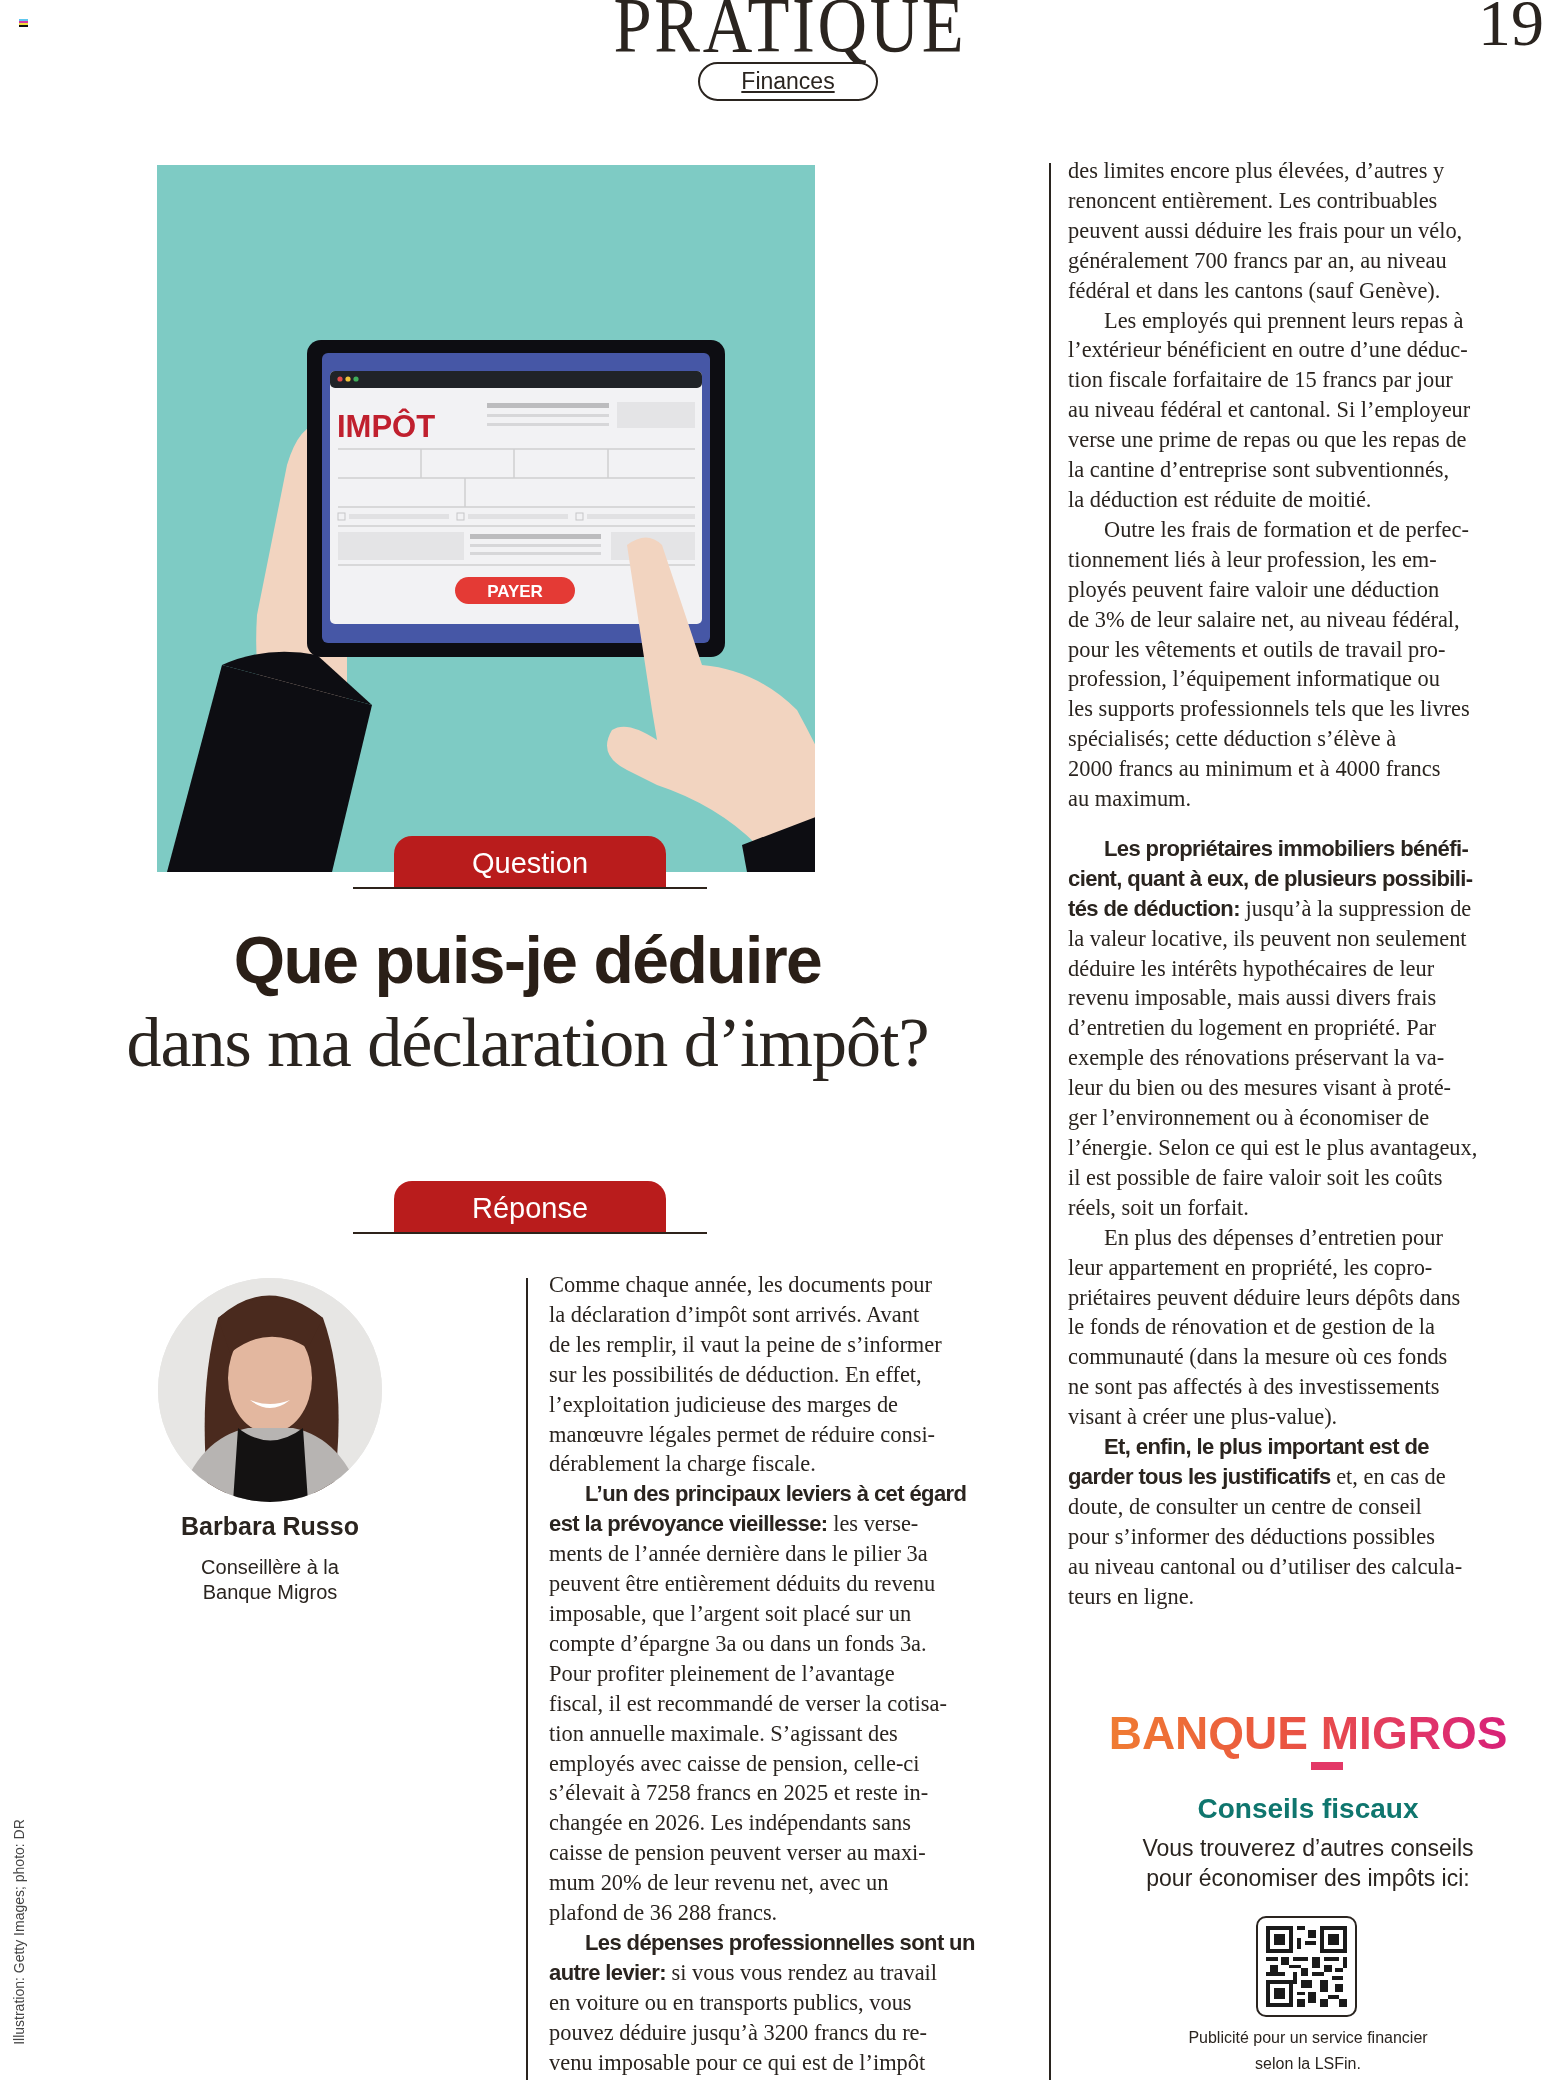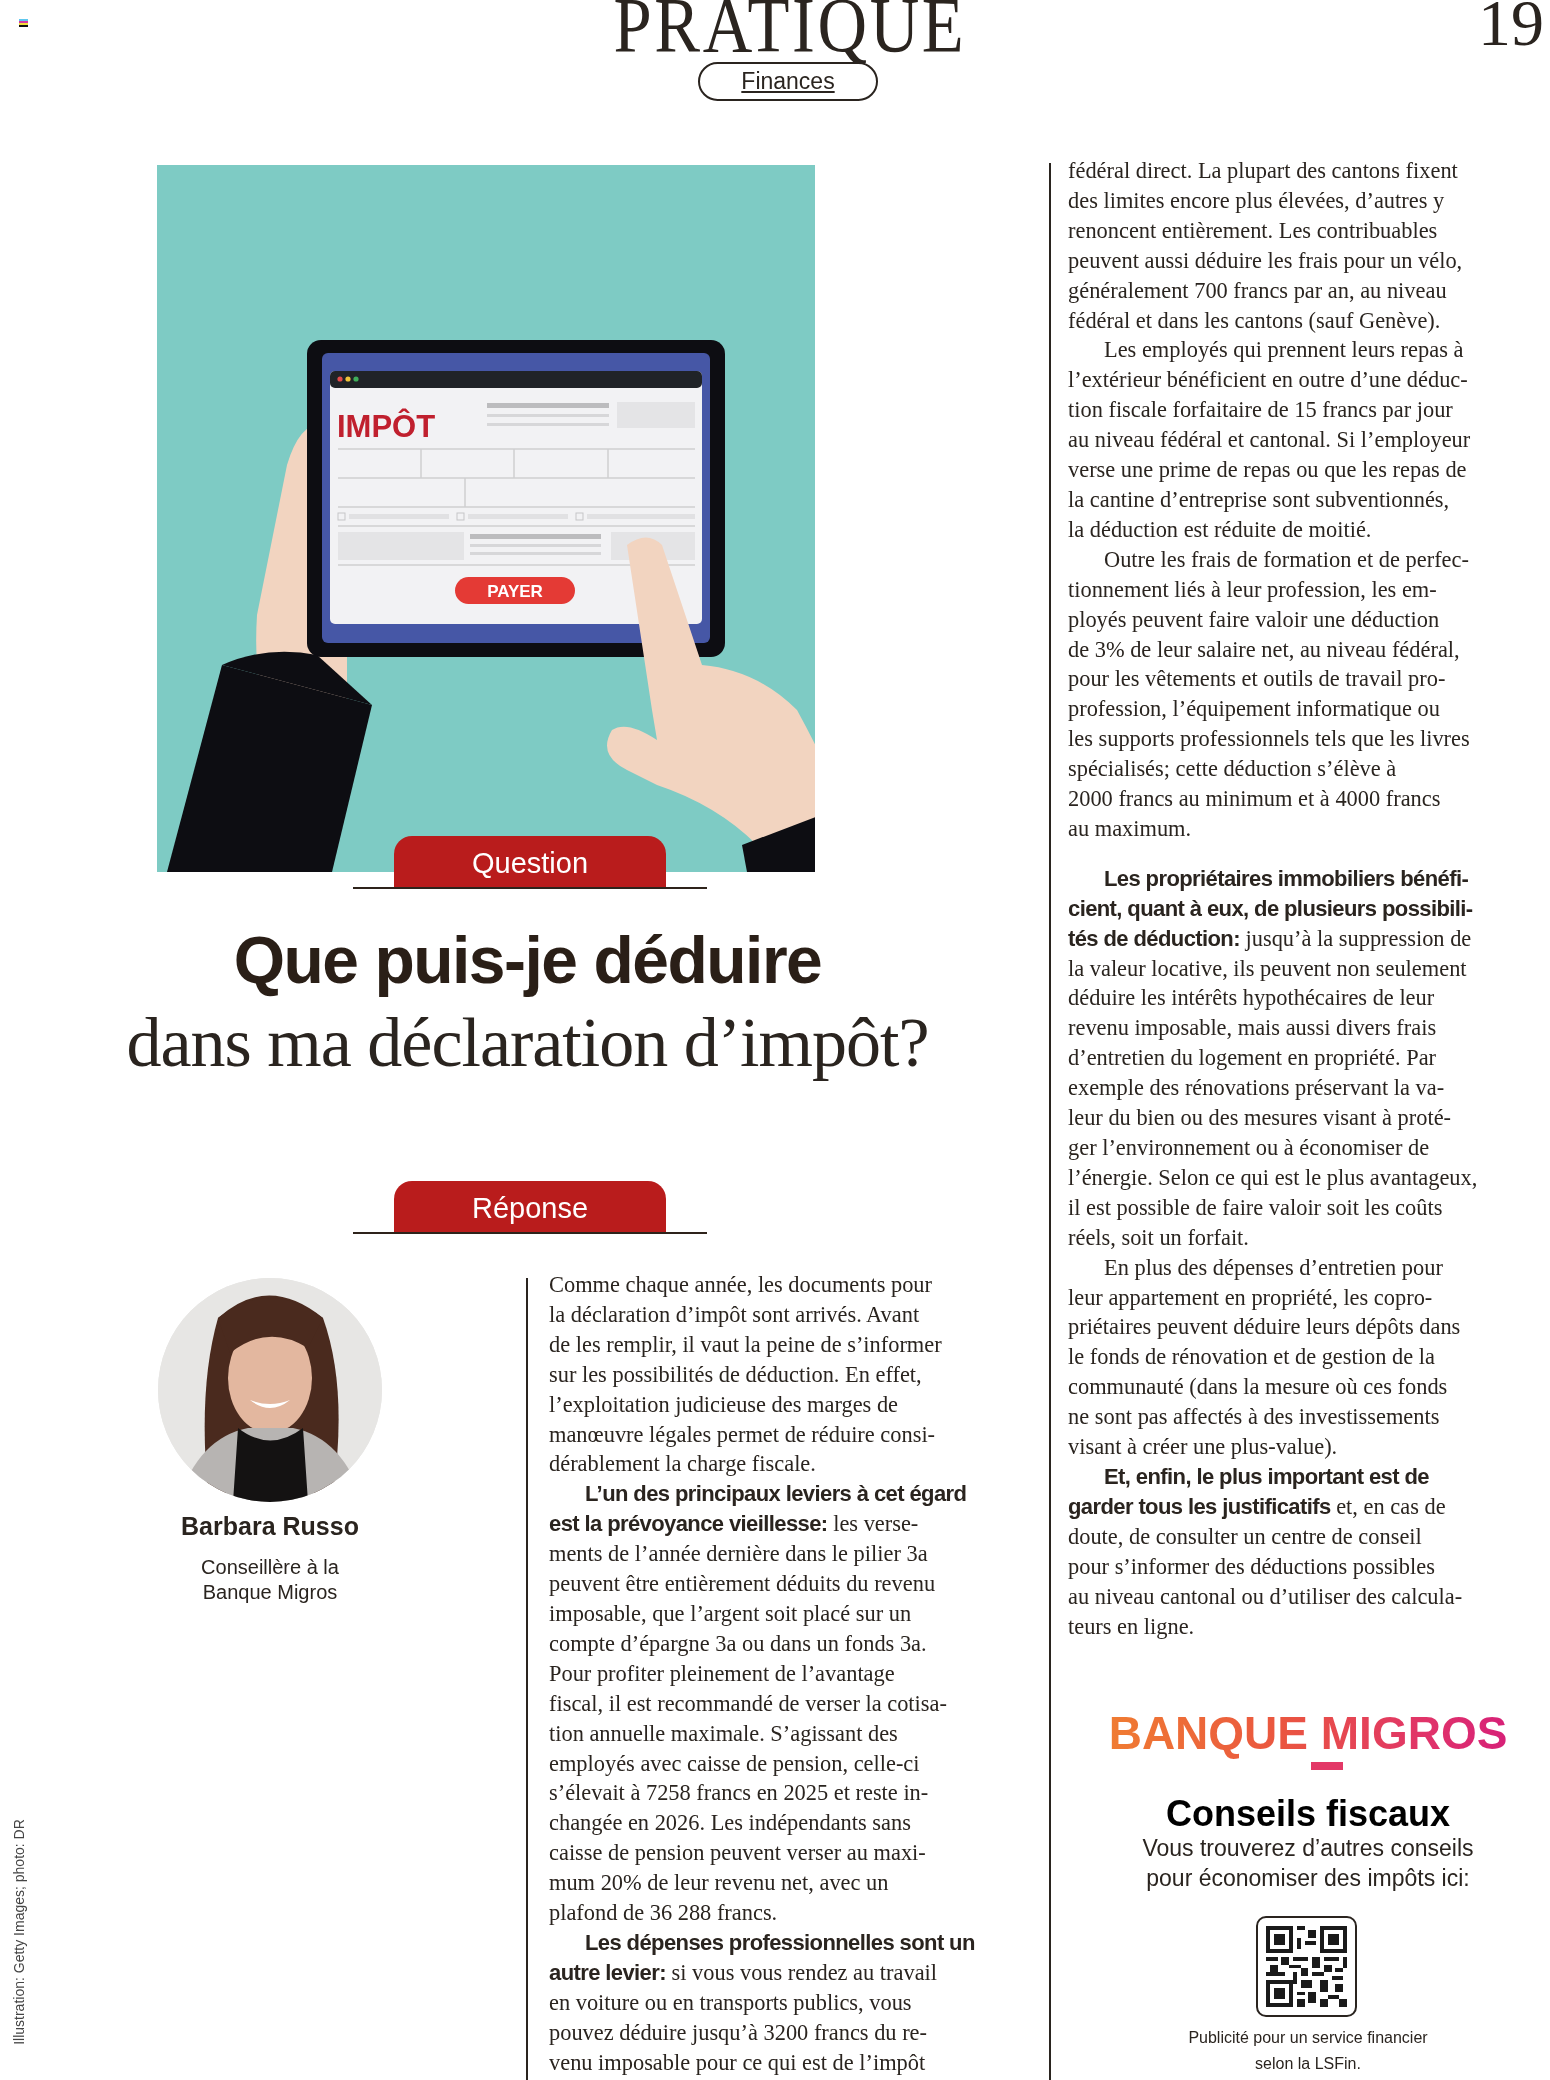--- a/index.html
+++ b/index.html
@@ -39,21 +39,21 @@
   .col { font-size:22.4px; line-height:29.9px; color:#2a241f; }
   .col p { margin:0; text-align:left; }
   .col b { font-family:"Liberation Sans", "DejaVu Sans", sans-serif; font-weight:bold; letter-spacing:-0.6px; font-size:22px; }
   .line { display:block; white-space:nowrap; }
 
   
   .logo { left:1068px; width:480px; text-align:center; top:1706px; font-size:46px; font-weight:bold; letter-spacing:0px;
           background:linear-gradient(90deg,#f1852f 0%,#ea5540 45%,#e0336a 75%,#d2177f 100%);
           -webkit-background-clip:text; background-clip:text; color:transparent; }
   .logo-bar { left:1311px; top:1762px; width:32px; height:8px; background:#e33867; }
-  .ad-title { left:1068px; width:480px; text-align:center; top:1793px; font-size:36px; font-weight:bold; color:#000000; }
+  .ad-title { left:1068px; width:480px; text-align:center; top:1793px; font-size:28px; font-weight:bold; color:#0f766e; }
   .ad-text { left:1068px; width:480px; text-align:center; font-size:23px; color:#2a241f; }
   .qr { left:1256px; top:1916px; width:101px; height:101px; border:2px solid #2a241f; border-radius:10px; box-sizing:border-box; background:#fff; padding:8px; }
   .ad-foot { left:1068px; width:480px; text-align:center; font-size:16px; color:#2a241f; }
 
   .credit { left:-126px; top:1924px; width:290px; font-size:14px; color:#444; transform:rotate(-90deg); transform-origin:center; text-align:center; white-space:nowrap; }
 </style>
 </head>
 <body>
 
 <div class="abs cmyk">
@@ -173,21 +173,20 @@
     <span class="line"><b>autre levier:</b><span> si vous vous rendez au travail</span></span>
     <span class="line">en voiture ou en transports publics, vous</span>
     <span class="line">pouvez déduire jusqu’à 3200 francs du re-</span>
     <span class="line">venu imposable pour ce qui est de l’impôt</span>
   </p>
 </div>
 
 <div class="abs col-rule" style="left:1049px; top:163px; height:1917px;"></div>
 <div class="abs col lserif" style="left:1068px; top:156px; width:482px;">
   <p>
-    <span class="line">fédéral direct. La plupart des cantons fixent</span>
     <span class="line">des limites encore plus élevées, d’autres y</span>
     <span class="line">renoncent entièrement. Les contribuables</span>
     <span class="line">peuvent aussi déduire les frais pour un vélo,</span>
     <span class="line">généralement 700 francs par an, au niveau</span>
     <span class="line">fédéral et dans les cantons (sauf Genève).</span>
   </p>
   <p>
     <span class="line" style="padding-left:36px;">Les employés qui prennent leurs repas à</span>
     <span class="line">l’extérieur bénéficient en outre d’une déduc-</span>
     <span class="line">tion fiscale forfaitaire de 15 francs par jour</span>

